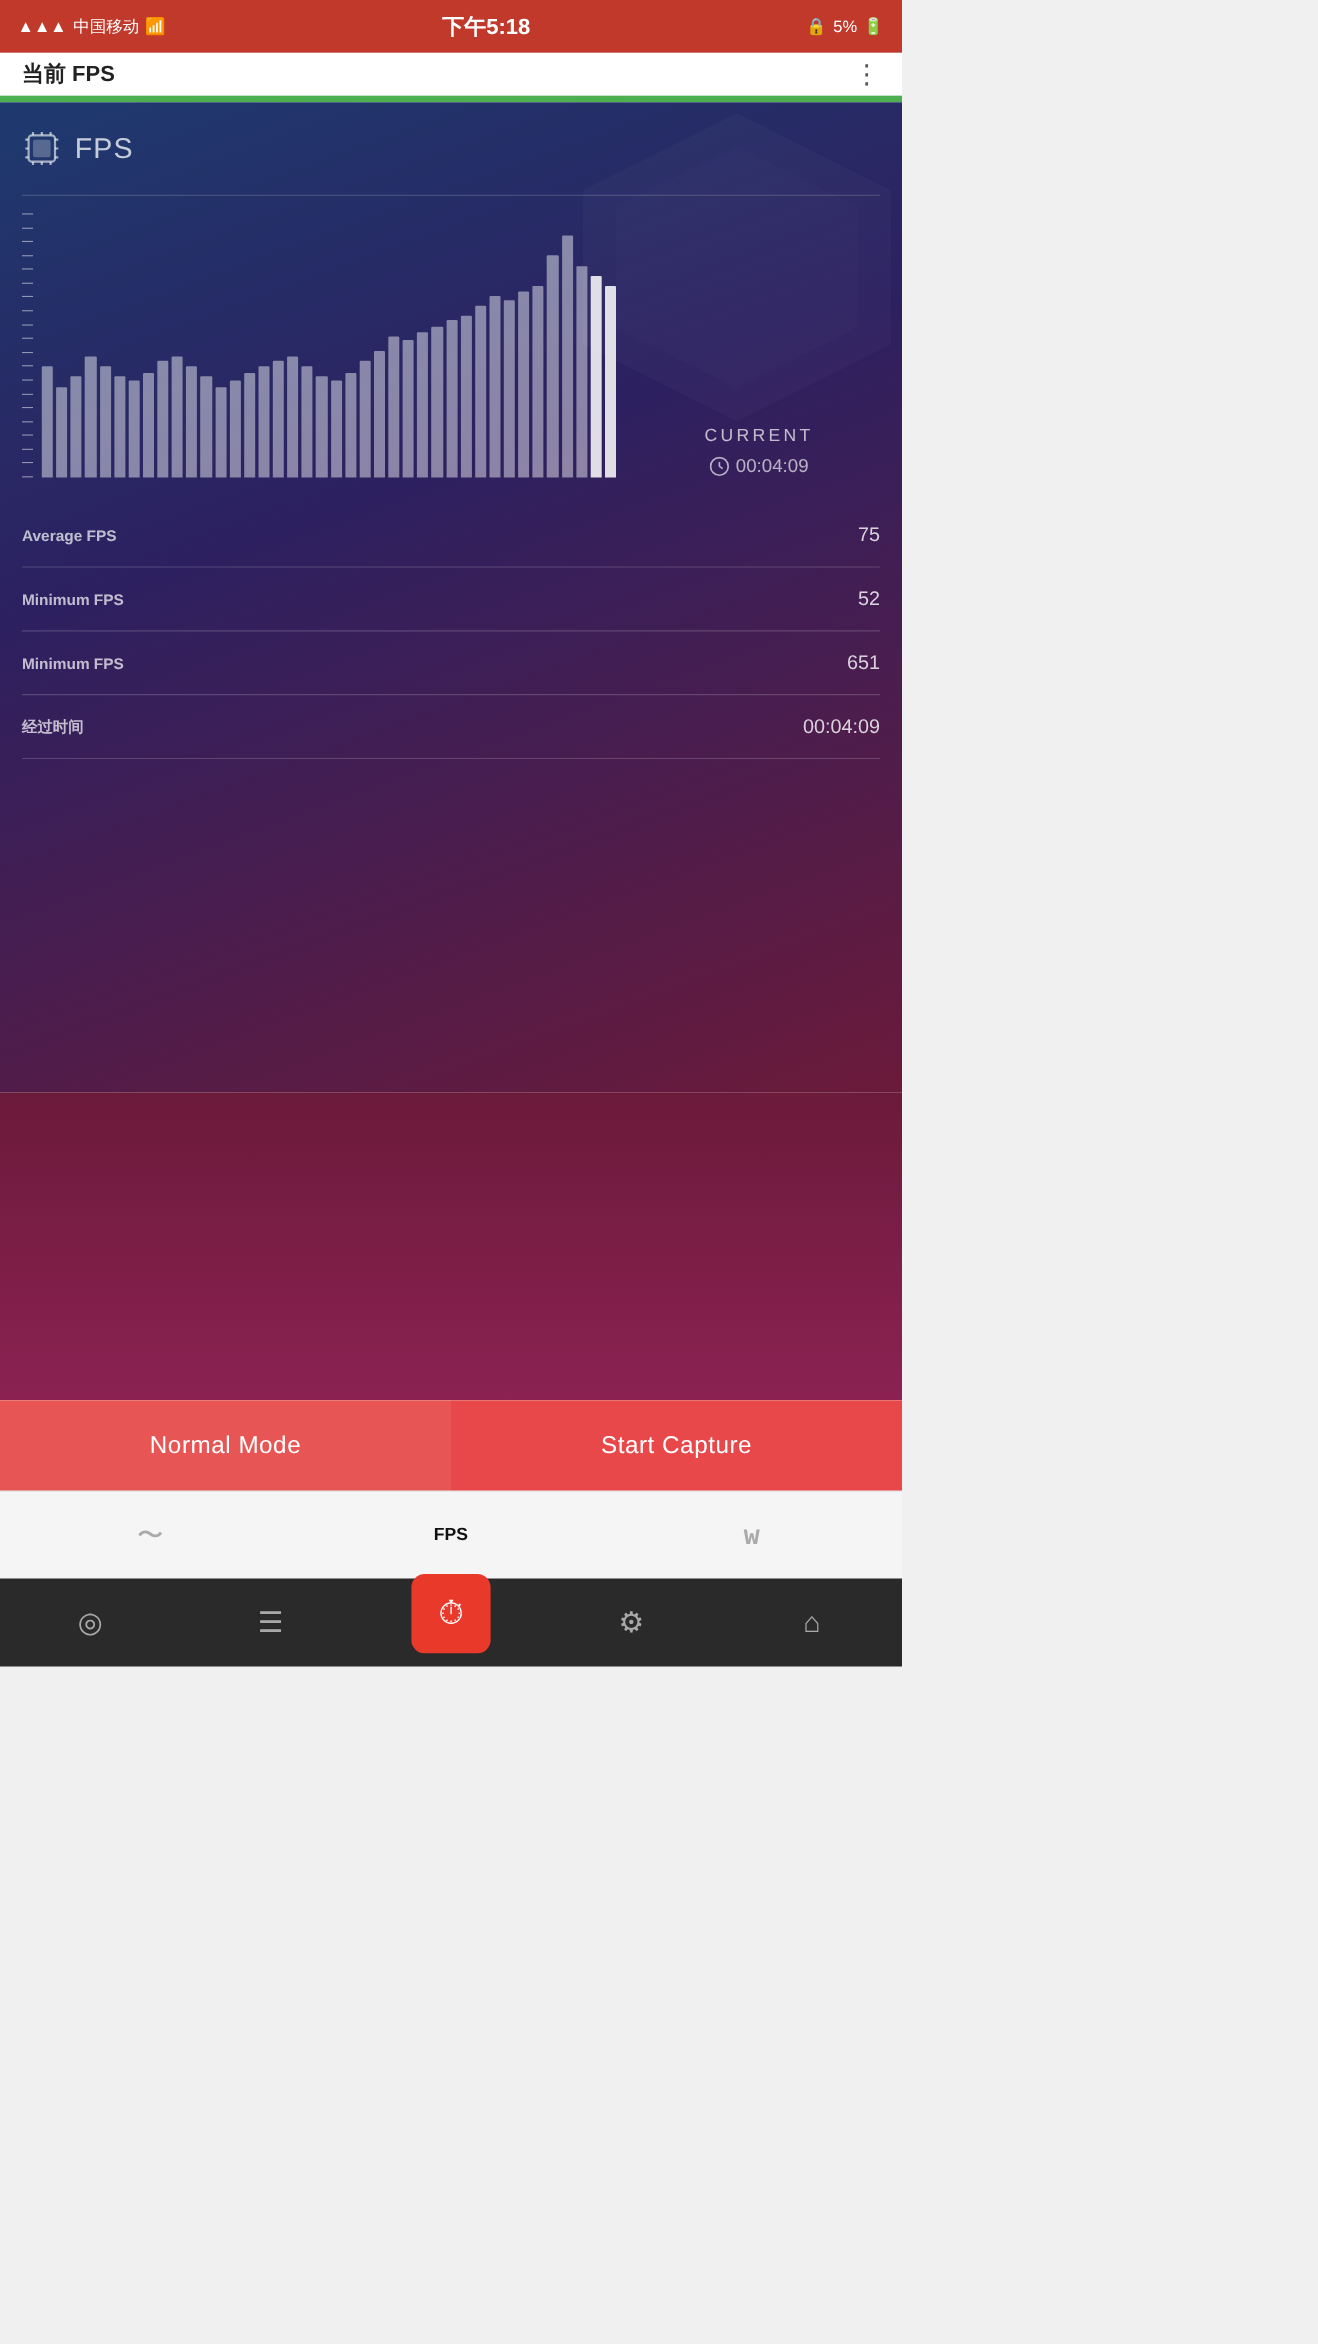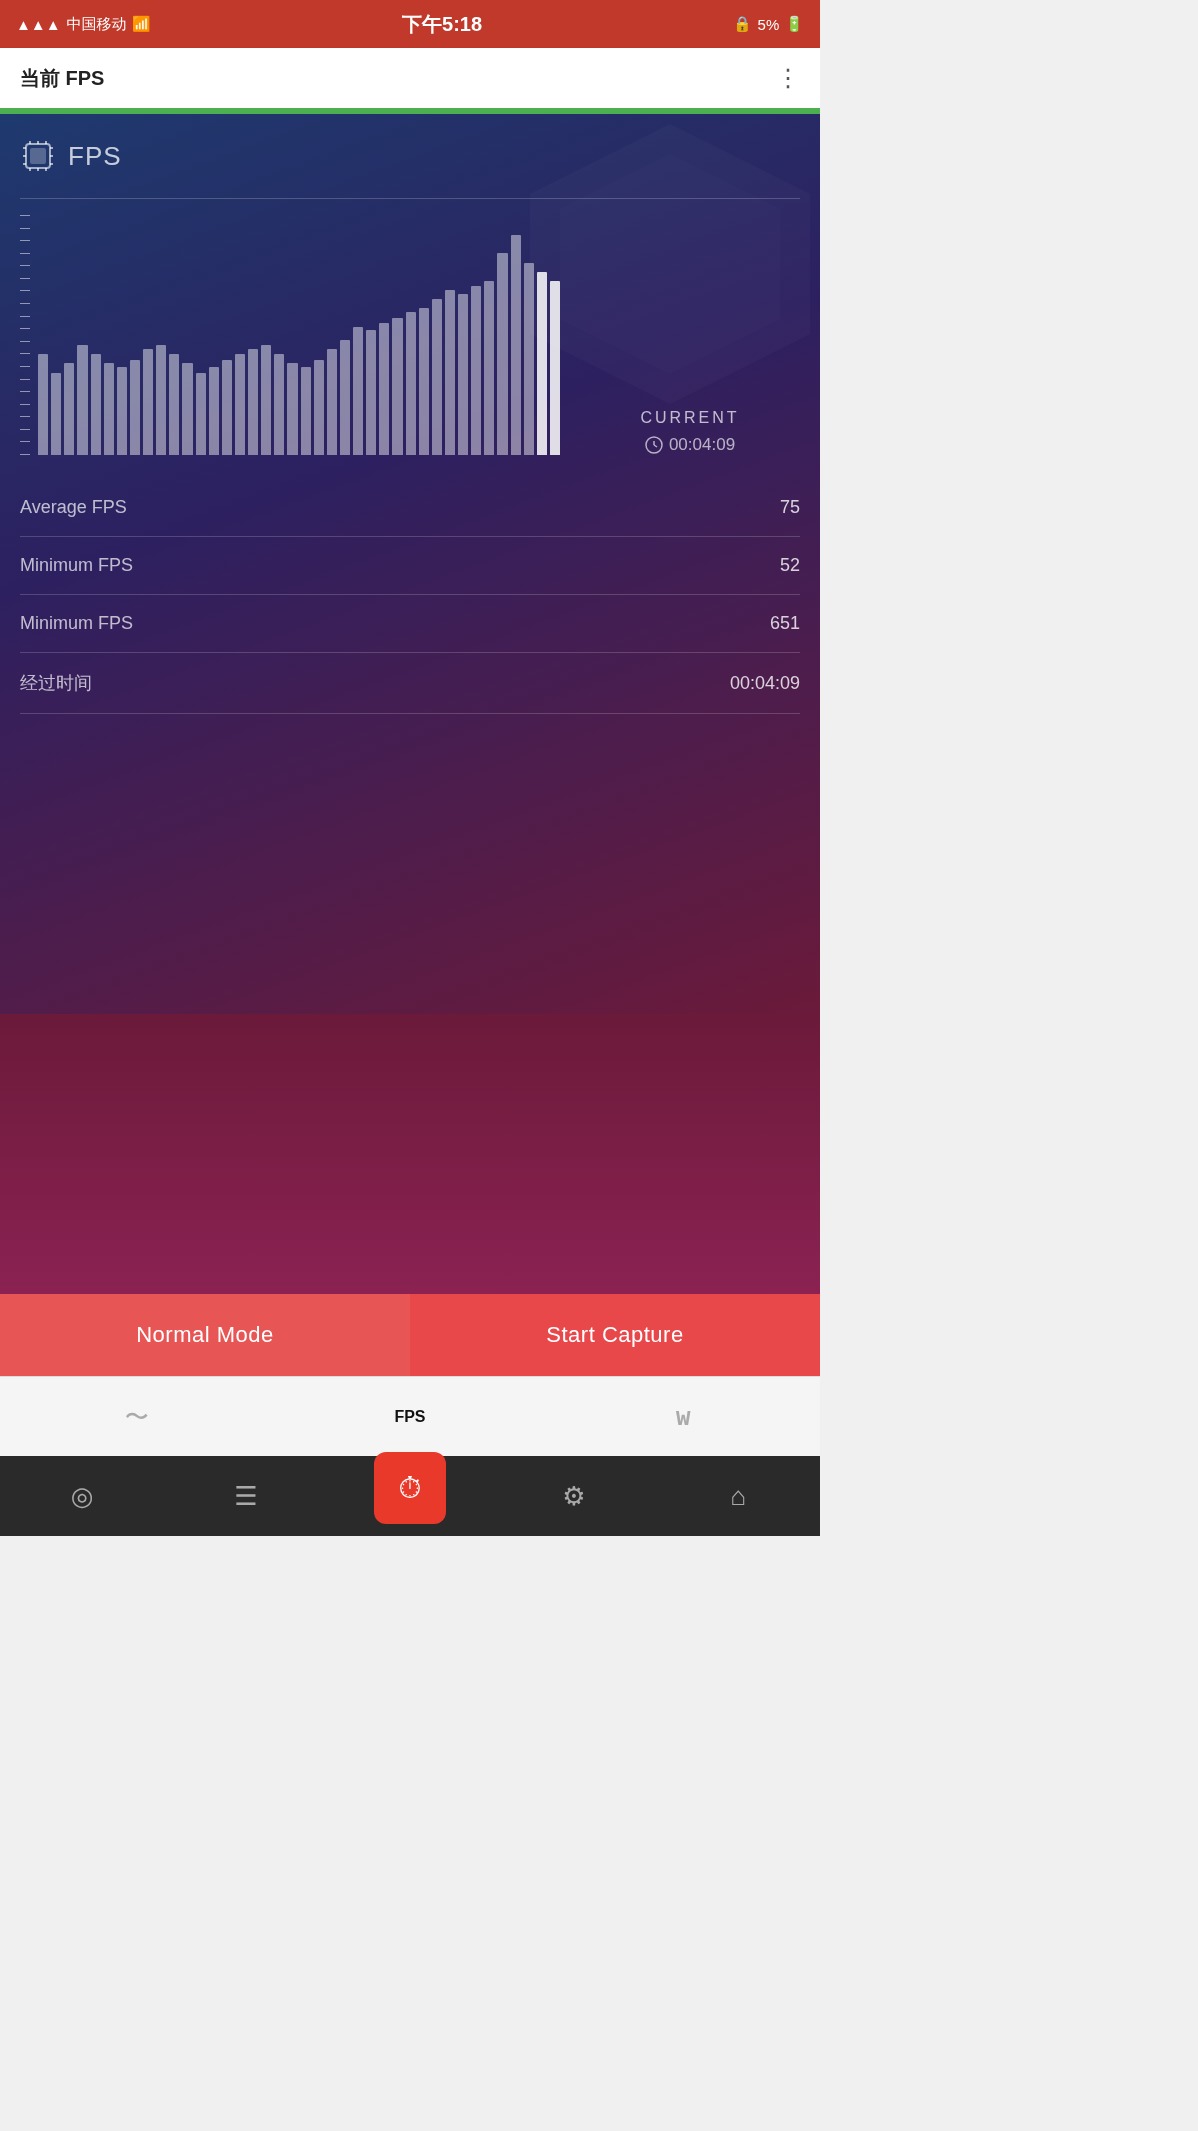--- a/index.html
+++ b/index.html
@@ -23,21 +23,21 @@
       padding: 0 16px;
       font-size: 15px;
     }
     .status-left { display: flex; align-items: center; gap: 6px; }
     .status-center { font-weight: bold; font-size: 20px; }
     .status-right { display: flex; align-items: center; gap: 6px; }
 
     
     .title-bar {
       background: white;
-      height: 60px;
+      height: 39px;
       display: flex;
       align-items: center;
       justify-content: space-between;
       padding: 0 20px;
       box-shadow: 0 1px 3px rgba(0,0,0,0.1);
     }
     .title-bar-title { font-size: 20px; font-weight: bold; color: #222; }
     .title-bar-menu { font-size: 24px; color: #555; cursor: pointer; }
 
     
@@ -161,21 +161,22 @@
     .stats-section { margin-top: 4px; }
     .stat-row {
       display: flex;
       justify-content: space-between;
       align-items: center;
       padding: 18px 0;
       border-bottom: 1px solid rgba(255,255,255,0.18);
     }
     .stat-label {
       color: rgba(255,255,255,0.7);
-      font-size: 18px;
+      font-size: 14px;
+      font-weight: bold;
     }
     .stat-value {
       color: rgba(255,255,255,0.8);
       font-size: 18px;
     }
 
     
     .spacer-area {
       background: linear-gradient(180deg, #6b1a3a 0%, #8b2252 100%);
       height: 280px;

